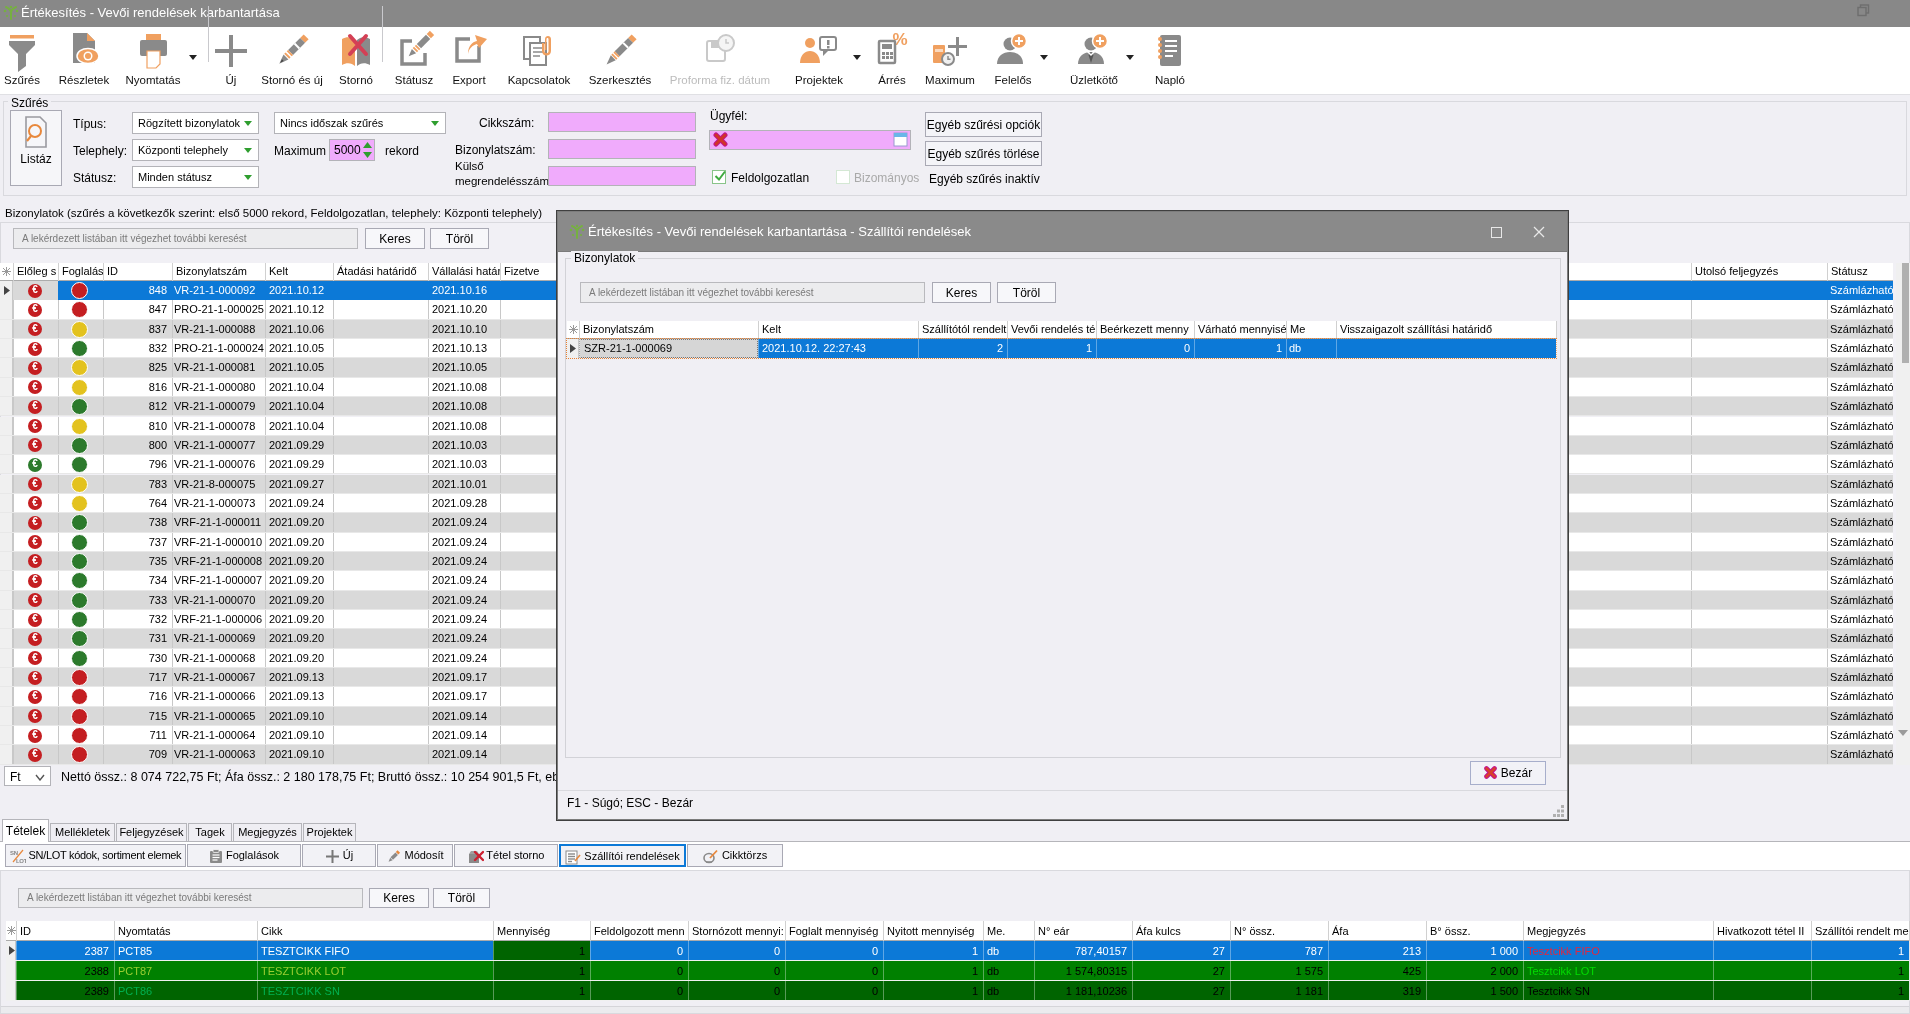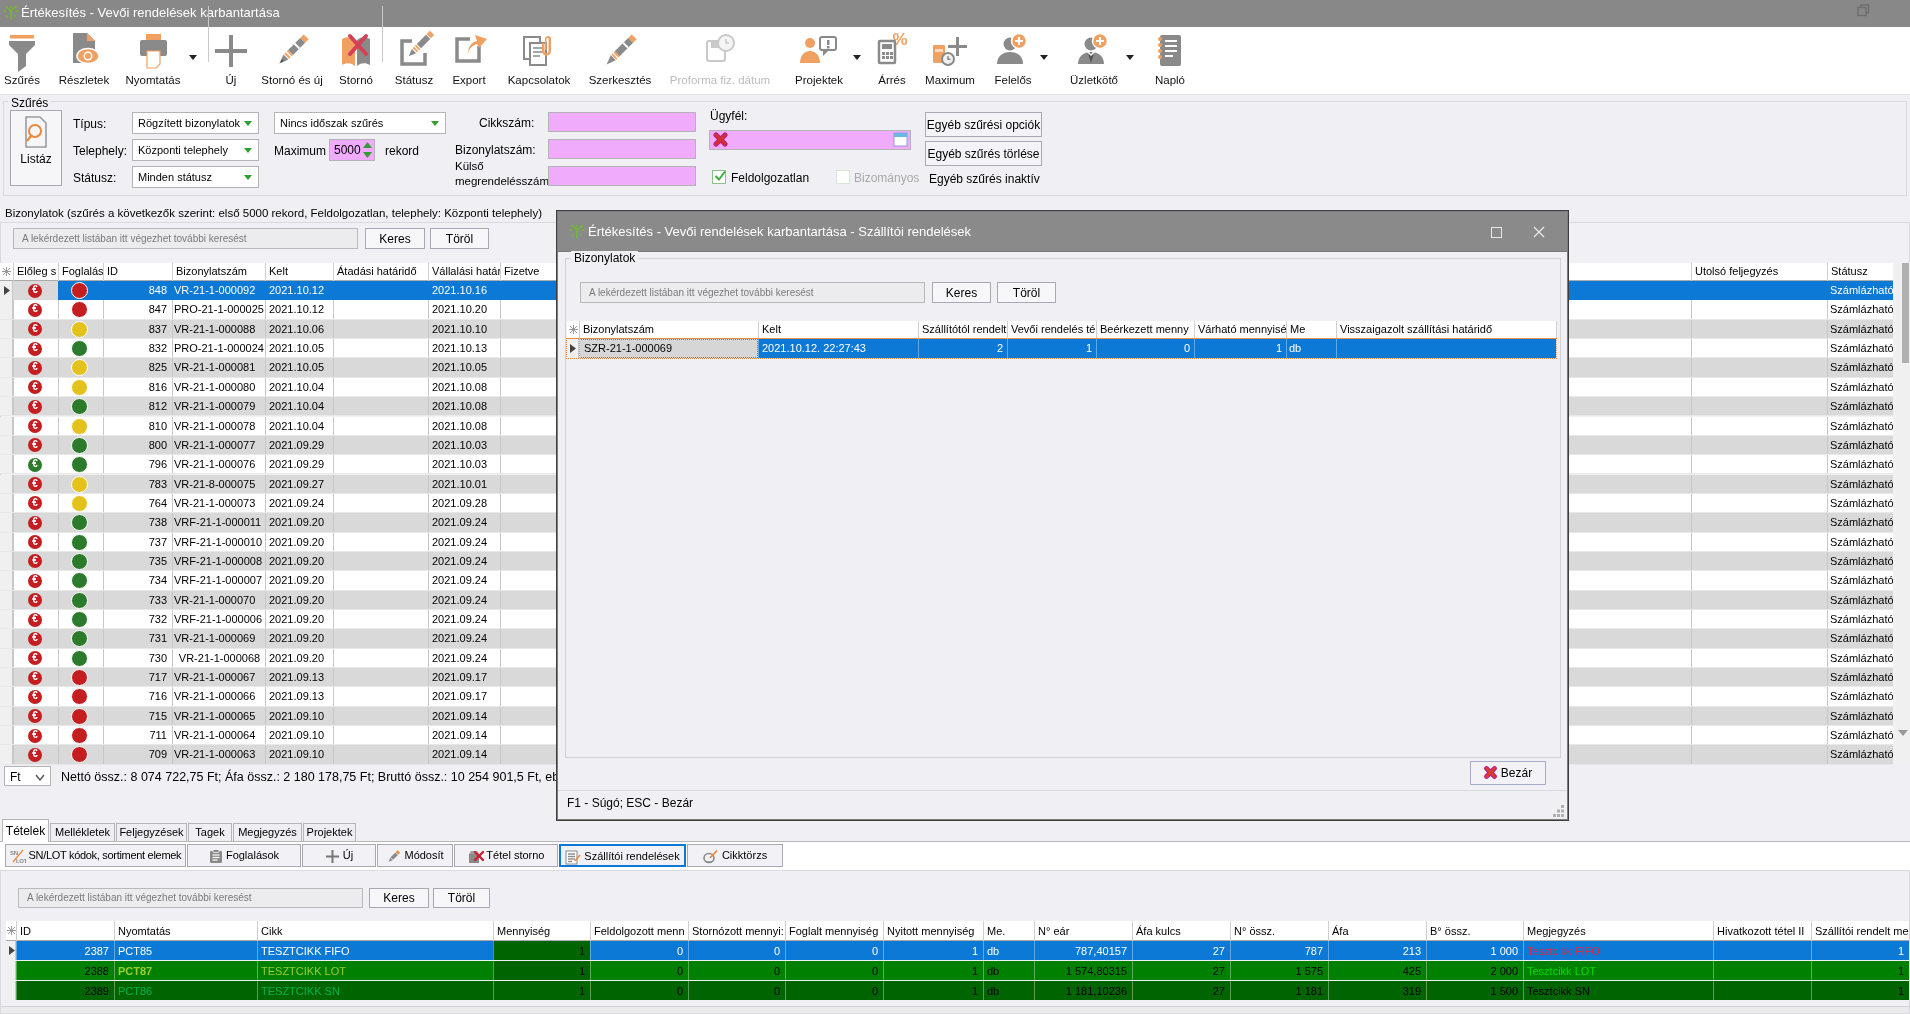--- a/index.html
+++ b/index.html
@@ -746,21 +746,21 @@
 <div style="position:absolute;left:1691px;top:0;width:1px;height:100%;background:#c8c8c8;"></div>
 <div style="position:absolute;left:1827px;top:0;width:1px;height:100%;background:#c8c8c8;"></div>
 <div style="position:absolute;left:0;bottom:0;width:100%;height:1px;background:#e8e8e8;"></div>
 </div>
 <div class="row" style="top:648.7px;height:19.35px;left:0;width:1893px;background:#fff;">
 <div class="cell" style="left:0;width:13px;background:#f0f0f0;border-right:1px solid #c8c8c8;"></div>
 <div class="circ" style="left:28px;top:2.5px;width:14px;height:14px;background:#c41e21;"></div>
 <div style="position:absolute;left:28px;top:2px;width:14px;height:14px;color:#fff;font-size:10px;font-weight:bold;text-align:center;line-height:14px;">€</div>
 <div class="circ" style="left:71px;top:1px;width:17px;height:17px;background:#2c7a2c;border:1.5px solid #fff;"></div>
 <div class="cell cr" style="left:103px;width:69px;color:#000;">730</div>
-<div class="cell cl" style="left:172px;width:93px;color:#000;padding-left:2px;text-align:center;">VR-21-1-000068</div>
+<div class="cell cl" style="left:172px;width:93px;color:#000;padding-left:2px;">VR-21-1-000068</div>
 <div class="cell cl" style="left:265px;width:68px;color:#000;">2021.09.20</div>
 <div class="cell cl" style="left:428px;width:72px;color:#000;">2021.09.24</div>
 <div class="cell cl" style="left:1827px;width:66px;color:#000;padding-left:3px;">Számlázható</div>
 <div style="position:absolute;left:13px;top:0;width:1px;height:100%;background:#c8c8c8;"></div>
 <div style="position:absolute;left:58px;top:0;width:1px;height:100%;background:#c8c8c8;"></div>
 <div style="position:absolute;left:103px;top:0;width:1px;height:100%;background:#c8c8c8;"></div>
 <div style="position:absolute;left:172px;top:0;width:1px;height:100%;background:#c8c8c8;"></div>
 <div style="position:absolute;left:265px;top:0;width:1px;height:100%;background:#c8c8c8;"></div>
 <div style="position:absolute;left:333px;top:0;width:1px;height:100%;background:#c8c8c8;"></div>
 <div style="position:absolute;left:428px;top:0;width:1px;height:100%;background:#c8c8c8;"></div>
@@ -1031,21 +1031,21 @@
 <div style="position:absolute;left:1707px;top:0;width:1px;height:100%;background:#ffffff;opacity:0.35;"></div>
 <div style="position:absolute;left:1805px;top:0;width:1px;height:100%;background:#ffffff;opacity:0.35;"></div>
 <div style="position:absolute;left:1903px;top:0;width:1px;height:100%;background:#ffffff;opacity:0.35;"></div>
 <div style="position:absolute;left:0;bottom:0;width:100%;height:1px;background:#f0f0f0;"></div>
 </div>
 <div class="row" style="top:961px;height:20px;left:6px;width:1903px;background:#fff;">
 <div class="cell" style="left:10px;width:1893px;background:#008000;"></div>
 <div class="cell" style="left:0;width:10px;background:#f0f0f0;border-right:1px solid #c8c8c8;"></div>
 <div class="cell" style="left:487px;width:97px;background:#006400;"></div>
 <div class="cell cr" style="left:10px;width:98px;color:#000;padding-top:4px;">2388</div>
-<div class="cell cl" style="left:108px;width:143px;color:#9acd32;padding-top:4px;font-weight:bold;">PCT87</div>
+<div class="cell cl" style="left:108px;width:143px;color:#9acd32;padding-top:4px;">PCT87</div>
 <div class="cell cl" style="left:251px;width:236px;color:#9acd32;padding-top:4px;">TESZTCIKK LOT</div>
 <div class="cell cr" style="left:487px;width:97px;color:#000;padding-top:4px;">1</div>
 <div class="cell cr" style="left:584px;width:98px;color:#000;padding-top:4px;">0</div>
 <div class="cell cr" style="left:682px;width:97px;color:#000;padding-top:4px;">0</div>
 <div class="cell cr" style="left:779px;width:98px;color:#000;padding-top:4px;">0</div>
 <div class="cell cr" style="left:877px;width:100px;color:#000;padding-top:4px;">1</div>
 <div class="cell cl" style="left:977px;width:51px;color:#000;padding-top:4px;">db</div>
 <div class="cell cr" style="left:1028px;width:98px;color:#000;padding-top:4px;">1 574,80315</div>
 <div class="cell cr" style="left:1126px;width:98px;color:#000;padding-top:4px;">27</div>
 <div class="cell cr" style="left:1224px;width:98px;color:#000;padding-top:4px;">1 575</div>

